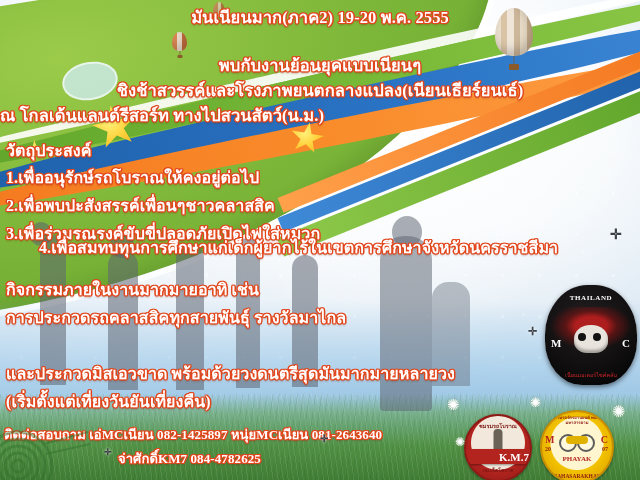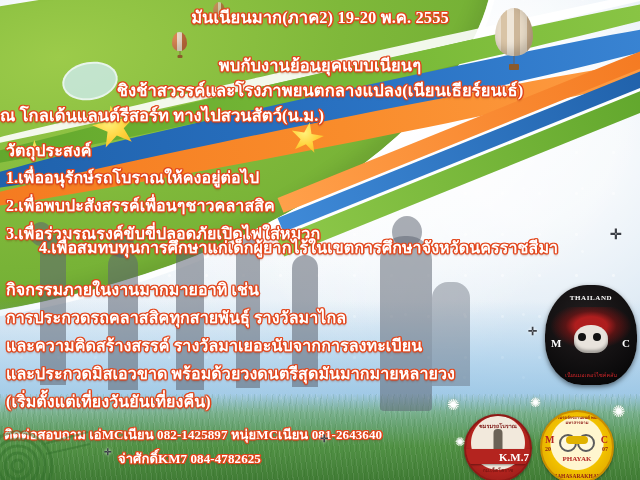--- a/index.html
+++ b/index.html
@@ -179,21 +179,20 @@
 
   <div class="txt body" style="left:6px;top:143px;">วัตถุประสงค์</div>
 
   <div class="txt body" style="left:6px;top:170px;">1.เพื่ออนุรักษ์รถโบราณให้คงอยู่ต่อไป</div>
   <div class="txt body" style="left:6px;top:198px;">2.เพื่อพบปะสังสรรค์เพื่อนๆชาวคลาสสิค</div>
   <div class="txt body" style="left:6px;top:226px;">3.เพื่อร่วมรณรงค์ขับขี่ปลอดภัยเปิดไฟใส่หมวก</div>
   <div class="txt body" style="left:6px;top:240px;margin-left:33px;">4.เพื่อสมทบทุนการศึกษาแก่เด็กผู้ยากไร้ในเขตการศึกษาจังหวัดนครราชสีมา</div>
 
   <div class="txt body" style="left:6px;top:282px;">กิจกรรมภายในงานมากมายอาทิ เช่น</div>
   <div class="txt body" style="left:6px;top:310px;">การประกวดรถคลาสสิคทุกสายพันธุ์  รางวัลมาไกล</div>
-  <div class="txt body" style="left:6px;top:338px;">และความคิดสร้างสรรค์ รางวัลมาเยอะนับจากการลงทะเบียน</div>
   <div class="txt body" style="left:6px;top:366px;">และประกวดมิสเอวขาด พร้อมด้วยวงดนตรีสุดมันมากมายหลายวง</div>
   <div class="txt body" style="left:6px;top:394px;">(เริ่มตั้งแต่เที่ยงวันยันเที่ยงคืน)</div>
 
   <div class="txt contact" style="left:4px;top:428px;">ติดต่อสอบถาม เอ่MCเนียน 082-1425897 หนุ่ยMCเนียน 081-2643640</div>
   <div class="txt contact" style="left:118px;top:452px;">จ่าศักดิ์KM7 084-4782625</div>
 
   <div class="badge" style="left:545px;top:285px;width:92px;height:100px;border-radius:46% 46% 40% 40%/50% 50% 44% 44%;
               background:radial-gradient(circle at 45% 35%, #241f20 0%, #0c0b0c 70%, #000 100%);
               box-shadow:0 2px 5px rgba(0,0,0,.5);overflow:hidden;">
     <div style="position:absolute;top:9px;left:0;right:0;text-align:center;color:#fff;font-size:7px;font-weight:bold;letter-spacing:.6px;">THAILAND</div>

